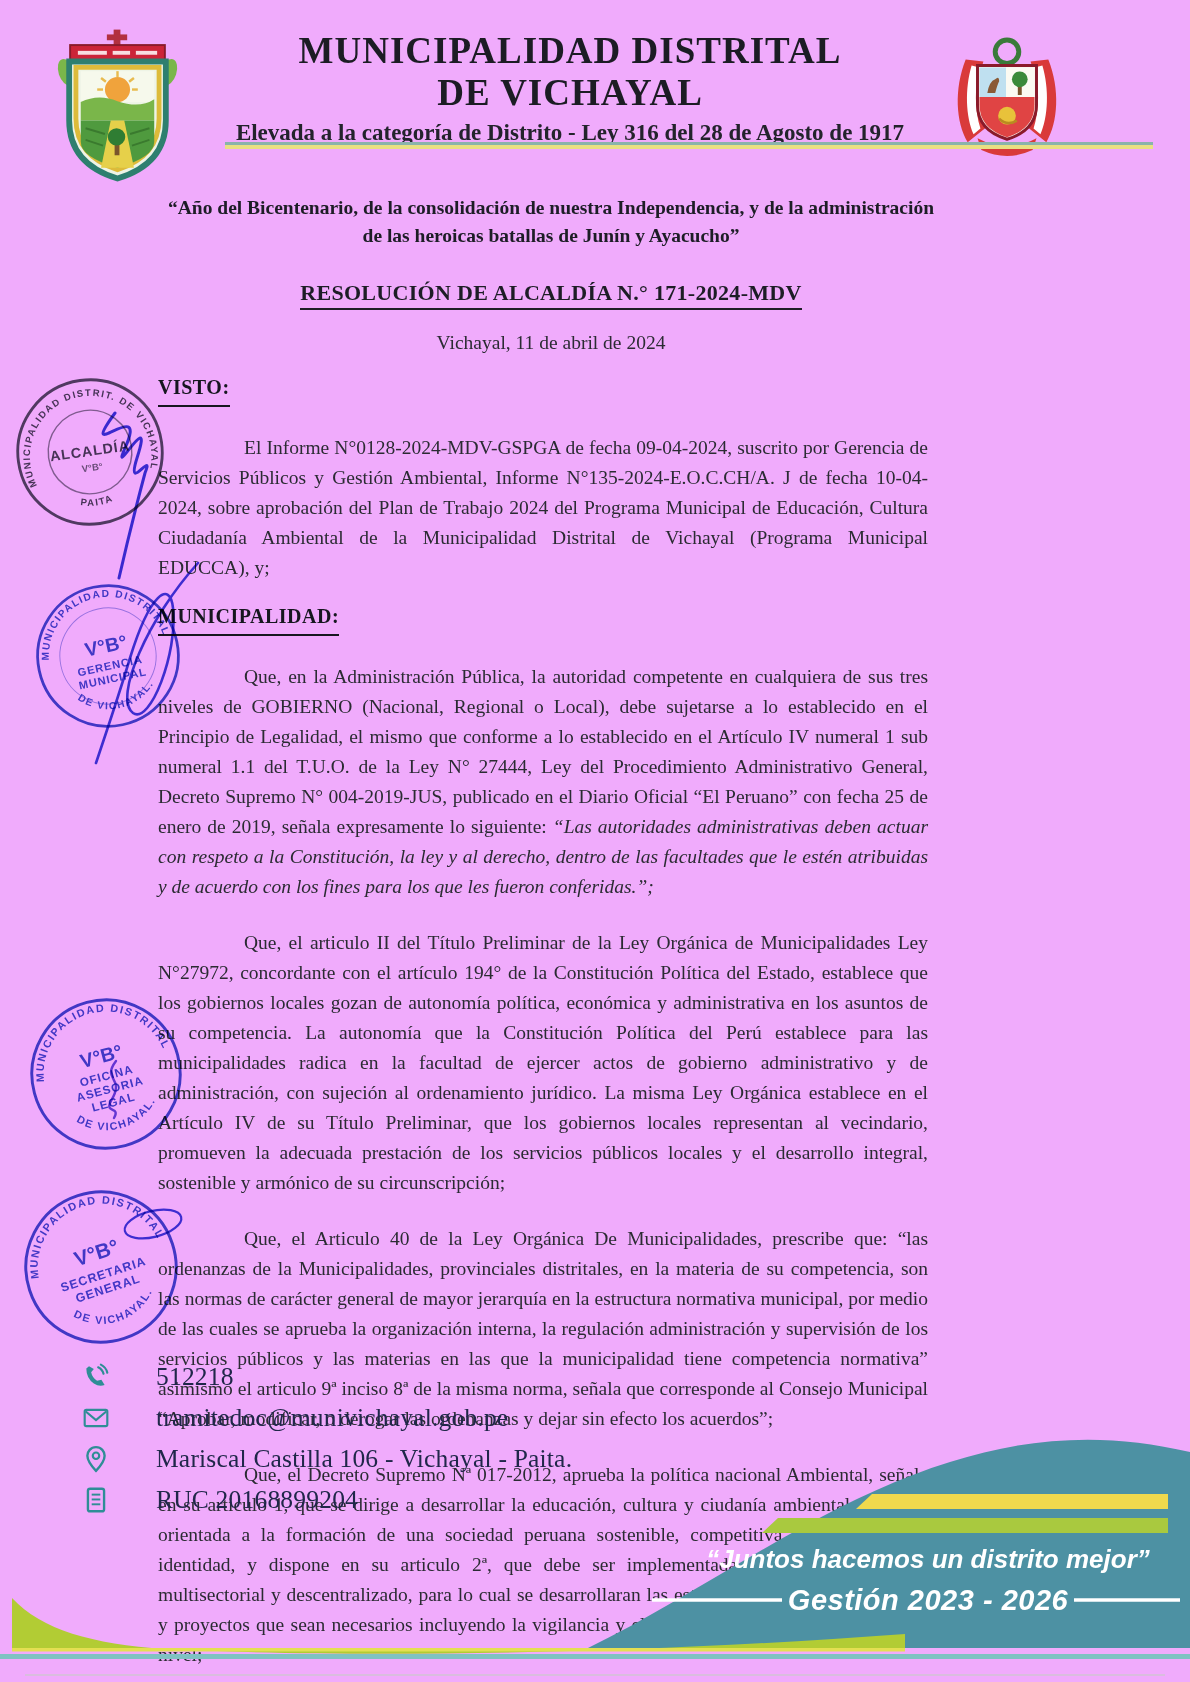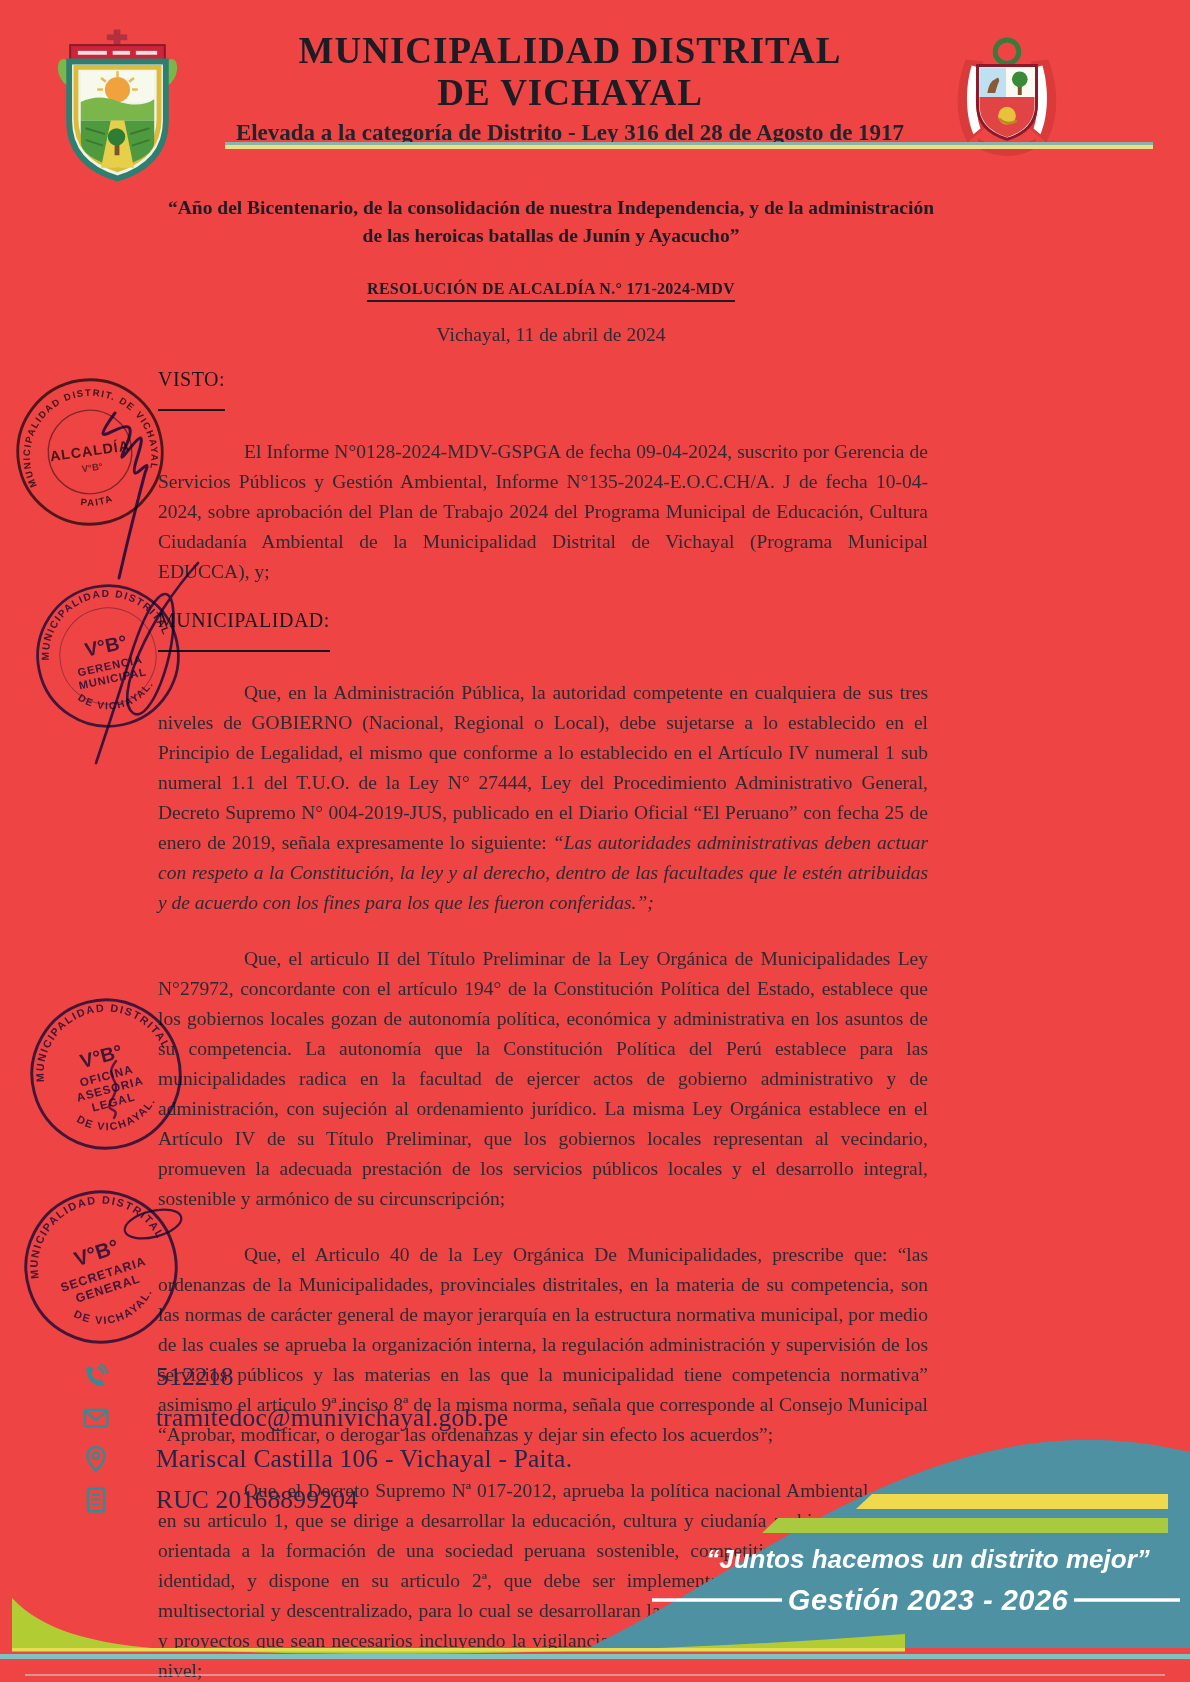--- a/index.html
+++ b/index.html
@@ -1,40 +1,40 @@
 <!DOCTYPE html>
 <html><head>
 <meta charset="utf-8">
 <style>
   html,body{margin:0;padding:0;background:#e8e8e8;}
   .page{
     position:relative;width:1190px;height:1682px;margin:0 auto;
-    background:#ef4444;overflow:hidden;
+    background:#f0abfc;overflow:hidden;
     font-family:"Liberation Serif",serif;color:#2b2b33;
   }
   
   .hdr-title-block{position:absolute;left:195px;top:30px;width:750px;text-align:center;}
   .hdr-title{font-size:37px;font-weight:700;letter-spacing:1px;color:#1c1c24;line-height:42px;}
   .hdr-sub{margin-top:6px;font-size:23px;font-weight:700;color:#23232c;}
   .hdr-divider{position:absolute;left:225px;top:142px;width:928px;}
   .hdr-divider .t{height:3px;background:#8ab3ab;}
   .hdr-divider .y{height:4px;background:#e9e083;}
   .logo{position:absolute;}
   .logo.left{left:45px;top:26px;width:145px;height:158px;}
   .logo.right{left:948px;top:32px;width:118px;height:128px;}
   
   .body-col{position:absolute;left:158px;top:194px;width:786px;}
   .motto{font-weight:700;font-size:19.5px;line-height:28px;text-align:center;color:#1d1d26;}
   .res-title-wrap{text-align:center;margin-top:30px;}
-  .res-title{display:inline-block;font-size:16px;font-weight:700;color:#1d1d26;
+  .res-title{display:inline-block;font-size:22px;font-weight:700;color:#1d1d26;
     border-bottom:2.5px solid #1d1d26;padding-bottom:2px;letter-spacing:.3px;}
   .place-date{text-align:center;margin-top:22px;font-size:19.5px;}
   .heading{margin-top:22px;}
-  .heading span{display:inline-block;font-size:20px;font-weight:400;color:#16161f;
-    border-bottom:2.5px solid #16161f;padding-bottom:18px;letter-spacing:.5px;}
+  .heading span{display:inline-block;font-size:20px;font-weight:700;color:#16161f;
+    border-bottom:2.5px solid #16161f;padding-bottom:6px;letter-spacing:.5px;}
   .para{margin:26px 16px 0 0;font-size:19.5px;line-height:30px;text-align:justify;text-indent:86px;}
   .para .q{font-style:italic;}
   
   .stamp,.sig{position:absolute;mix-blend-mode:multiply;}
   .stamp text{fill:#4652c8;}
   .stamp.dark text{fill:#4b4b58;}
   .ring{font-family:"Liberation Sans",sans-serif;font-weight:700;letter-spacing:1.6px;}
   .vb{font-family:"Liberation Sans",sans-serif;font-weight:700;text-anchor:middle;}
   .dept{font-family:"Liberation Sans",sans-serif;font-weight:700;text-anchor:middle;letter-spacing:1px;}
   

